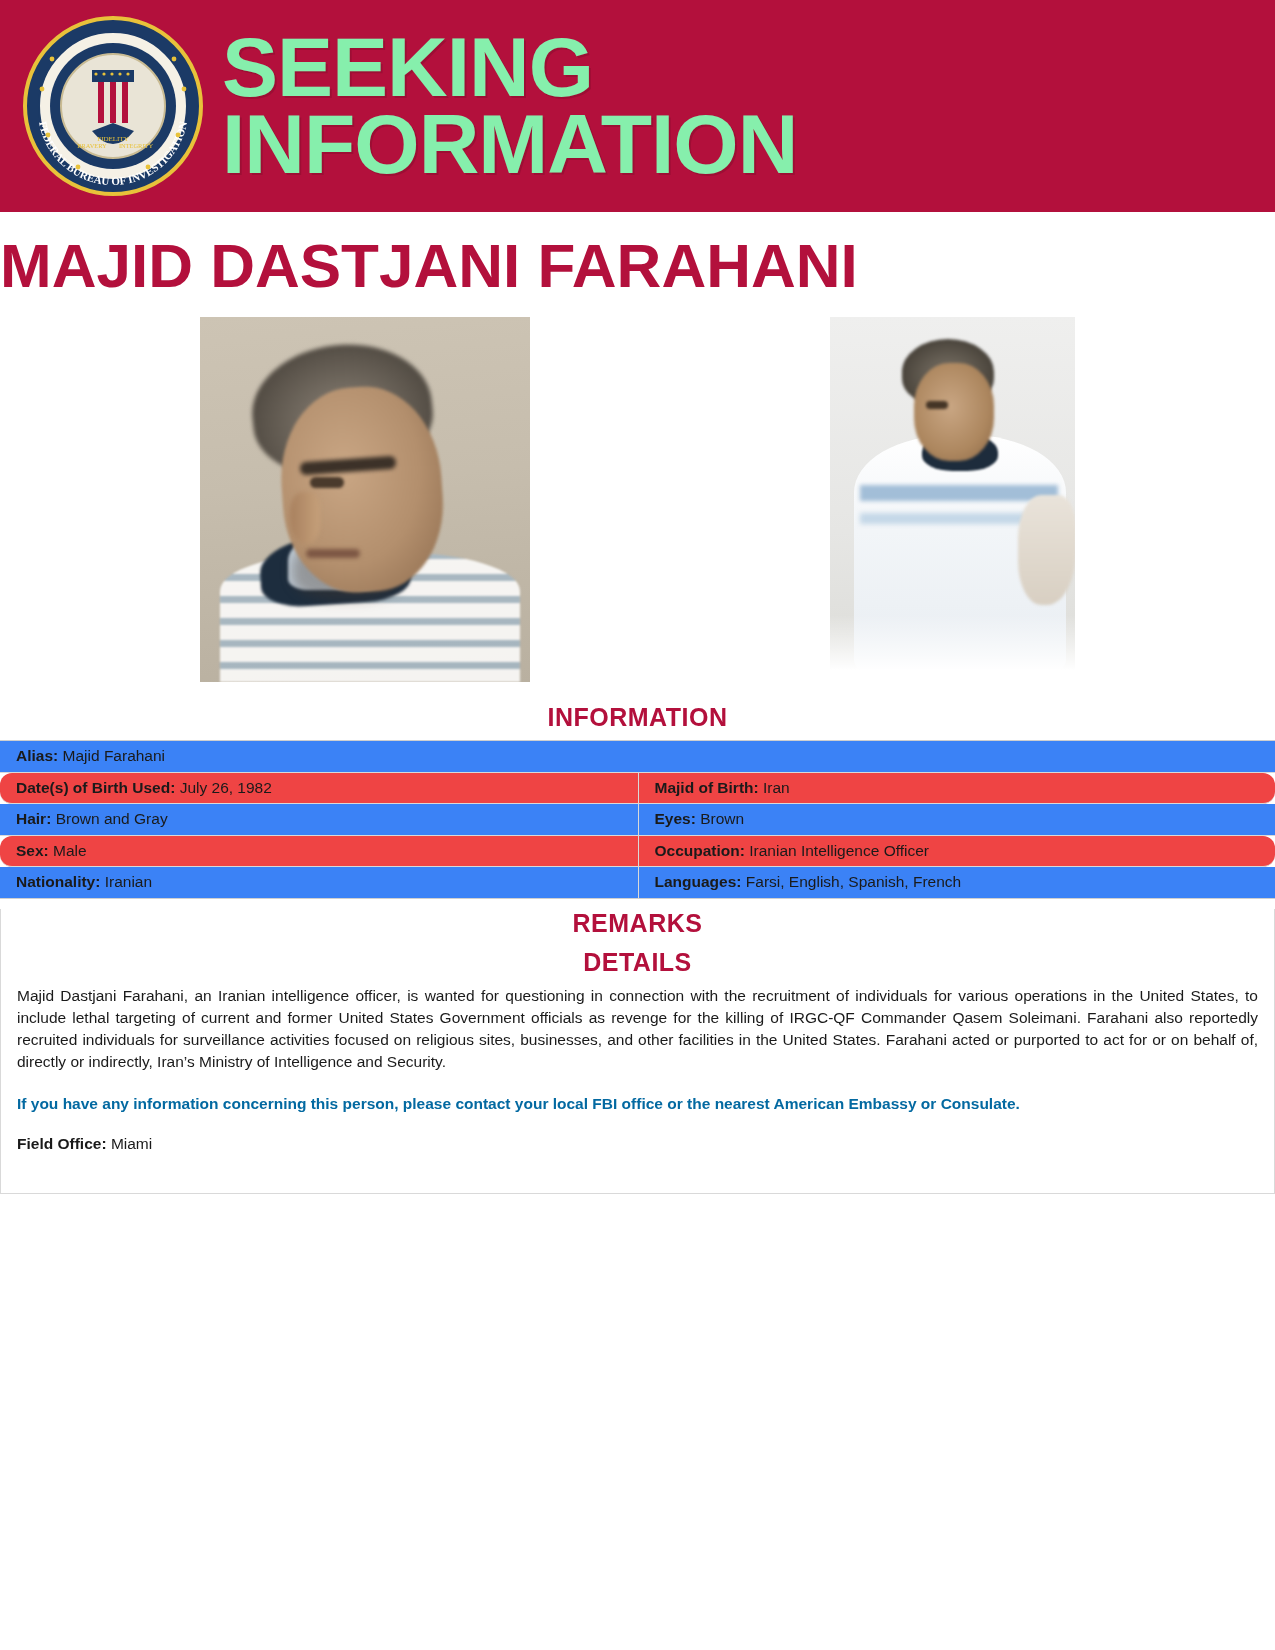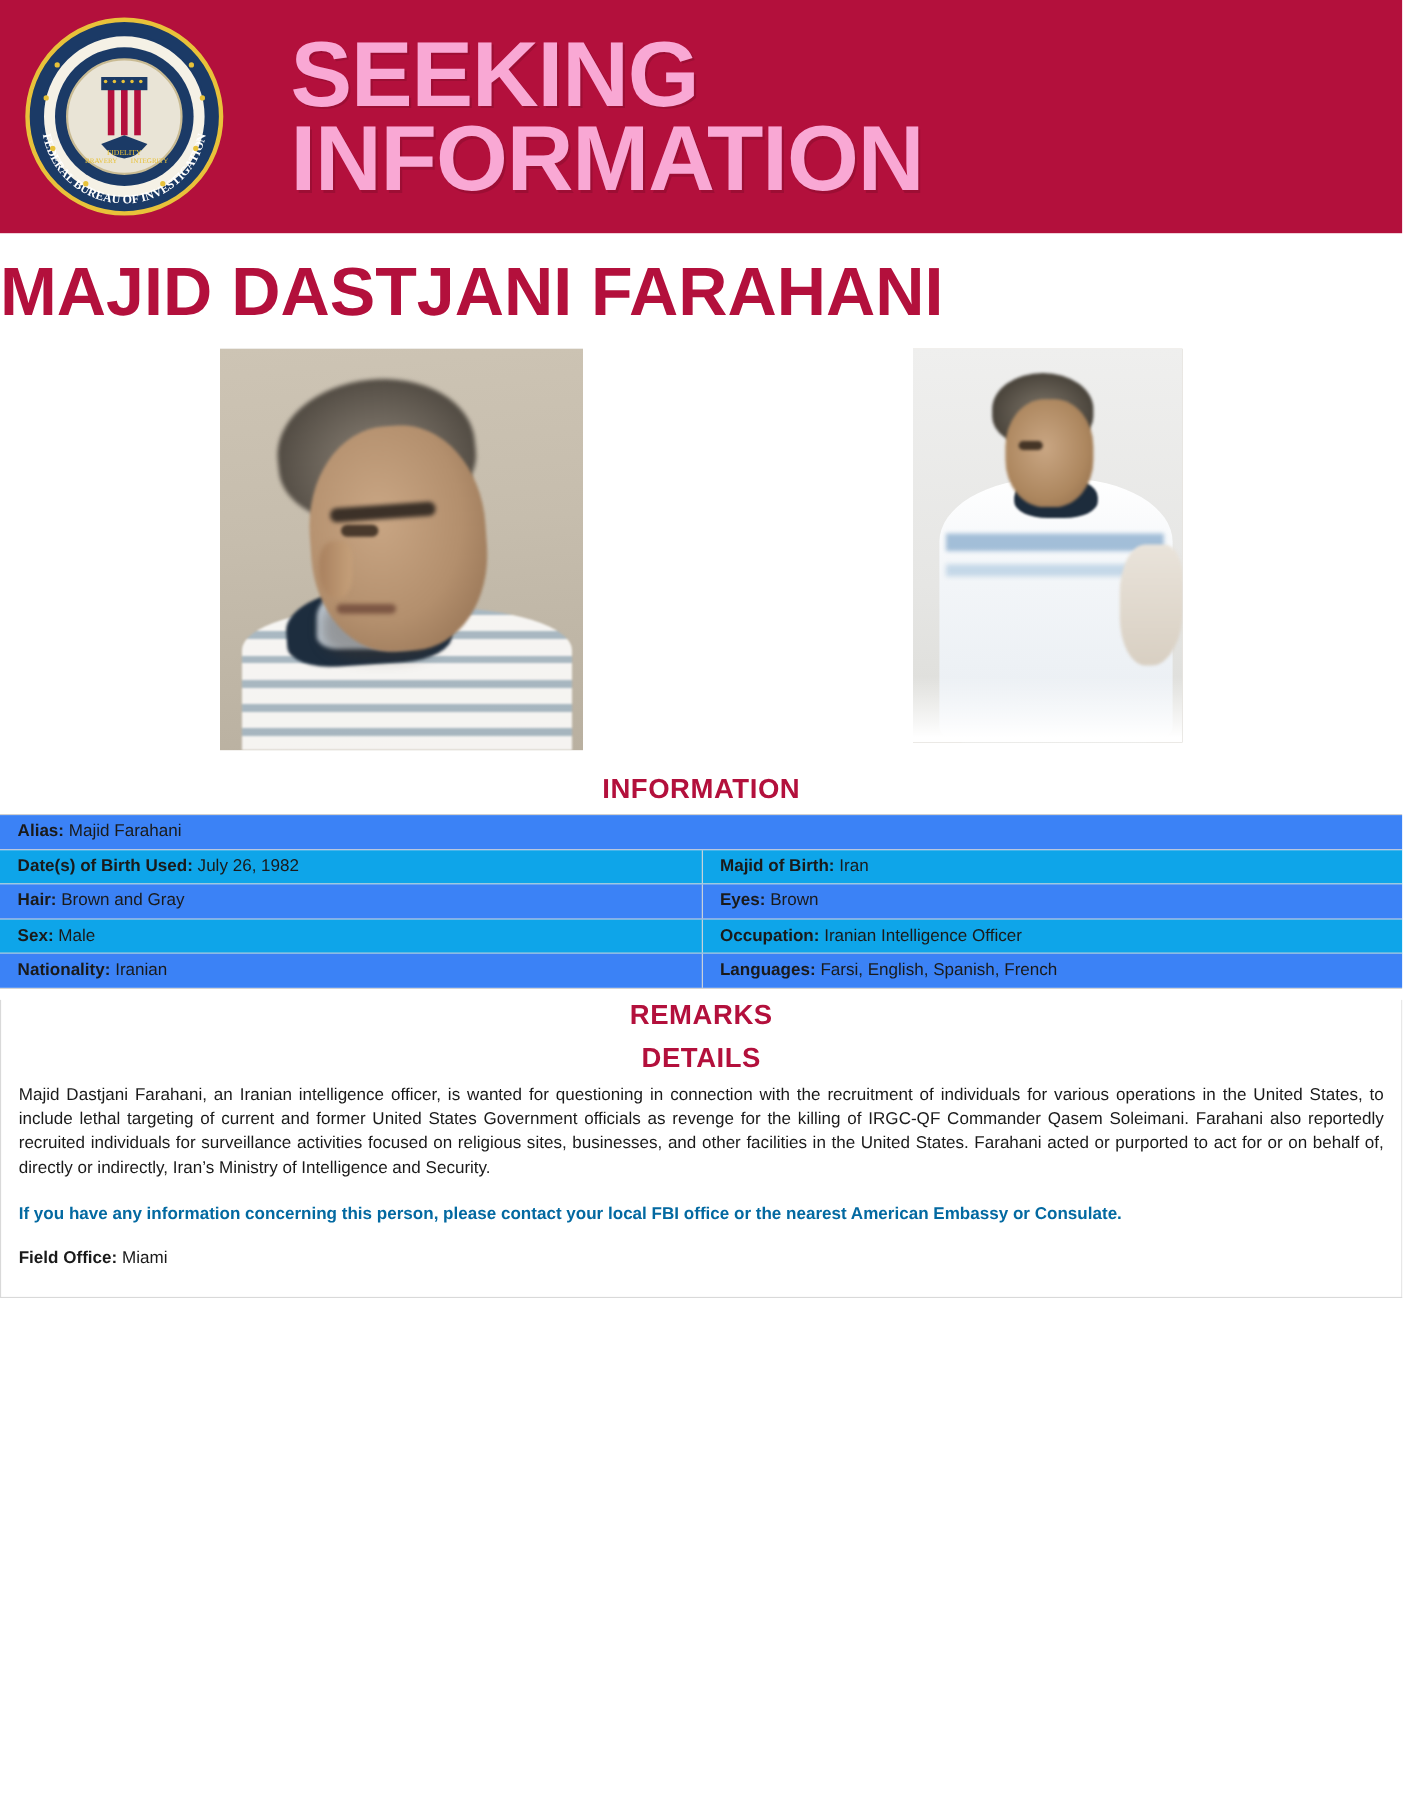--- a/index.html
+++ b/index.html
@@ -28,29 +28,28 @@
   }
   .seal {
     width: 182px;
     height: 182px;
     flex: 0 0 182px;
     position: relative;
     margin-right: 18px;
   }
   .seal svg { display: block; }
   .banner-title {
-    color: #f9a8d4;
+    color: #86efac;
     font-size: 84px;
     line-height: 0.92;
     font-weight: bold;
     font-family: "Liberation Sans", sans-serif;
     letter-spacing: -1px;
     white-space: pre-line;
     text-shadow: 2px 2px 0 rgba(0,0,0,0.12);
-    margin-left: 42px;
   }
 
   
   .subject-name {
     color: #b3103c;
     font-size: 62px;
     font-weight: bold;
     text-align: left;
     margin: 18px 0 14px 0;
     letter-spacing: 0px;
@@ -195,21 +194,21 @@
     border-top: 1px solid #cfcfcf;
     border-bottom: 1px solid #cfcfcf;
   }
   .row {
     display: flex;
     border-bottom: 1px solid #d9d9d9;
     min-height: 30px;
   }
   .row:last-child { border-bottom: none; }
   .row.alt { background: #3b82f6; }
-  .row.plain { background: #0ea5e9; }
+  .row.plain { background: #ef4444; border-radius: 12px; }
   .cell {
     flex: 1 1 50%;
     padding: 6px 12px 6px 16px;
     font-size: 15.5px;
     color: #1a1a1a;
     line-height: 1.2;
   }
   .cell.full { flex: 1 1 100%; }
   .cell + .cell { border-left: 1px solid #d9d9d9; }
   .lbl { font-weight: bold; }
@@ -234,21 +233,21 @@
   }
   .field-office {
     font-size: 15.5px;
     color: #1a1a1a;
     margin: 22px 0 0 0;
   }
   .content-frame {
     border-left: 1px solid #d9d9d9;
     border-right: 1px solid #d9d9d9;
     border-bottom: 1px solid #d9d9d9;
-    padding-bottom: 26px;
+    padding-bottom: 40px;
   }
   .desc-head-wrap { padding-top: 6px; }
 </style>
 </head>
 <body>
 
 <div class="page">
 
   <div class="banner">
     <div class="seal">

